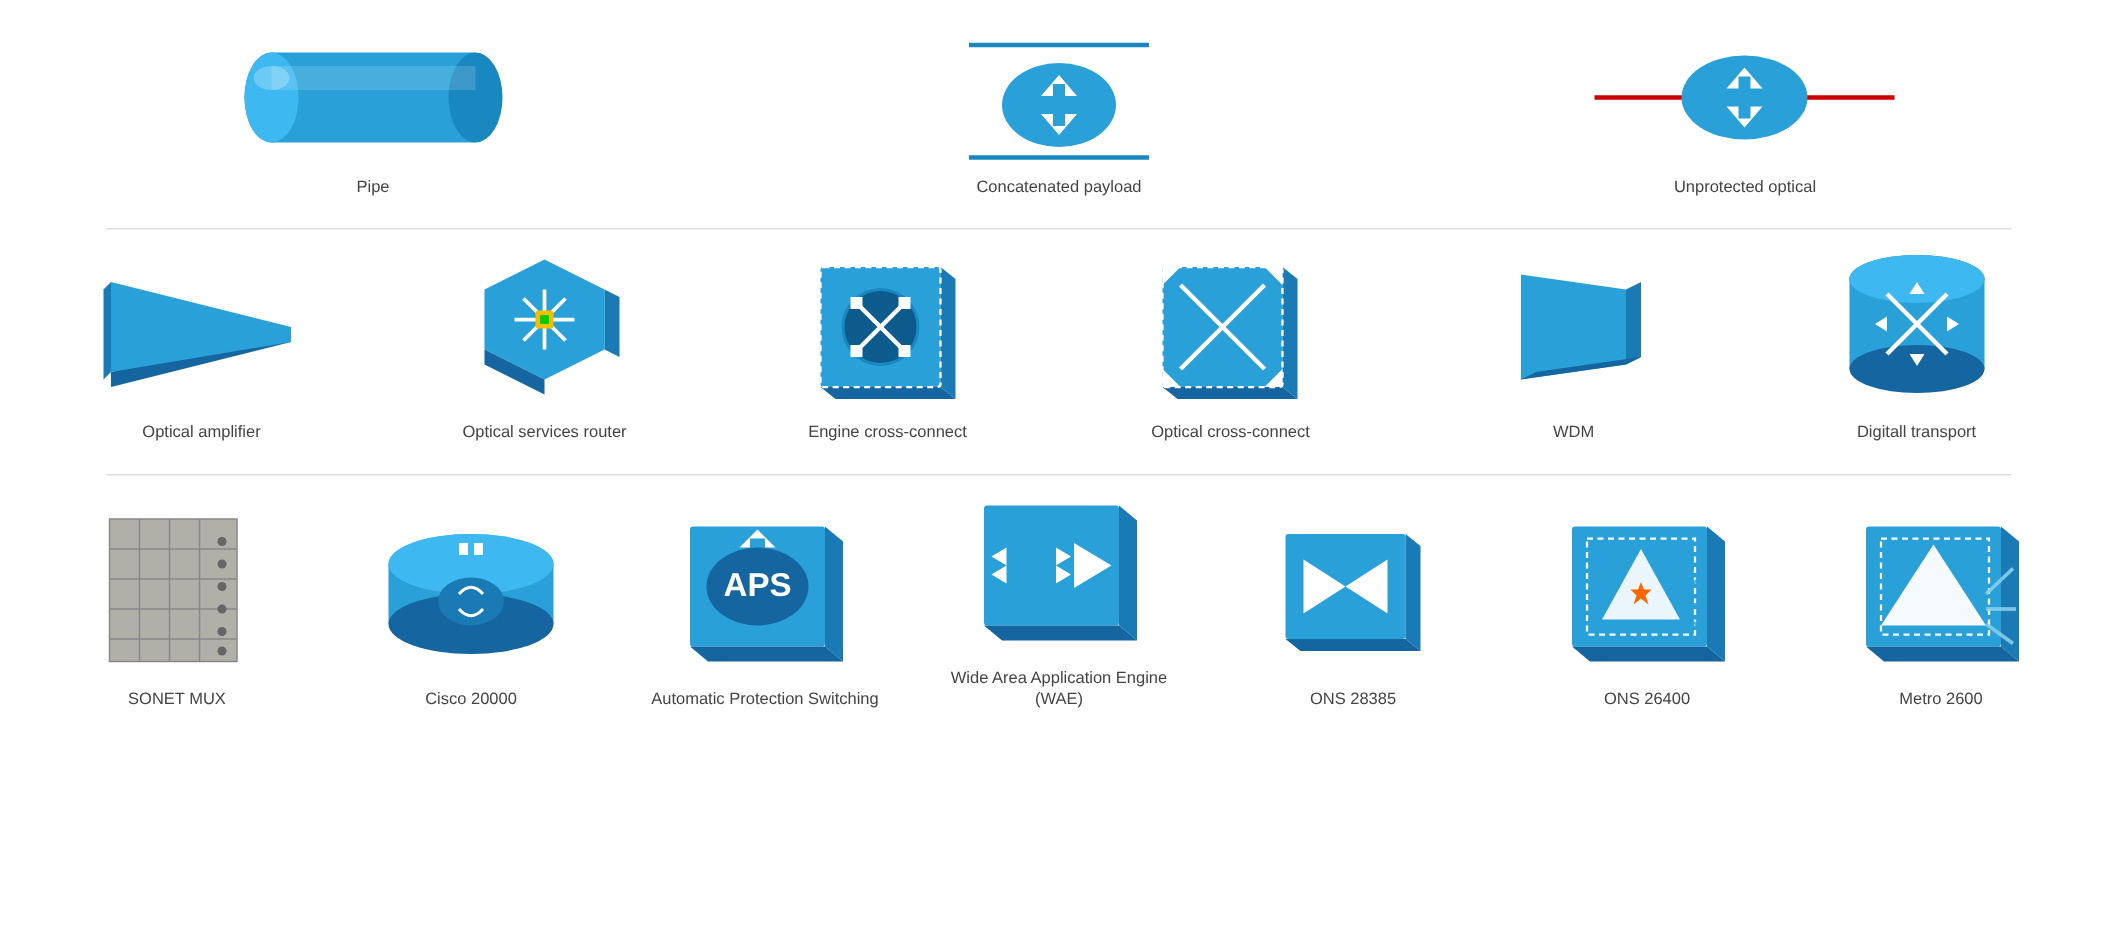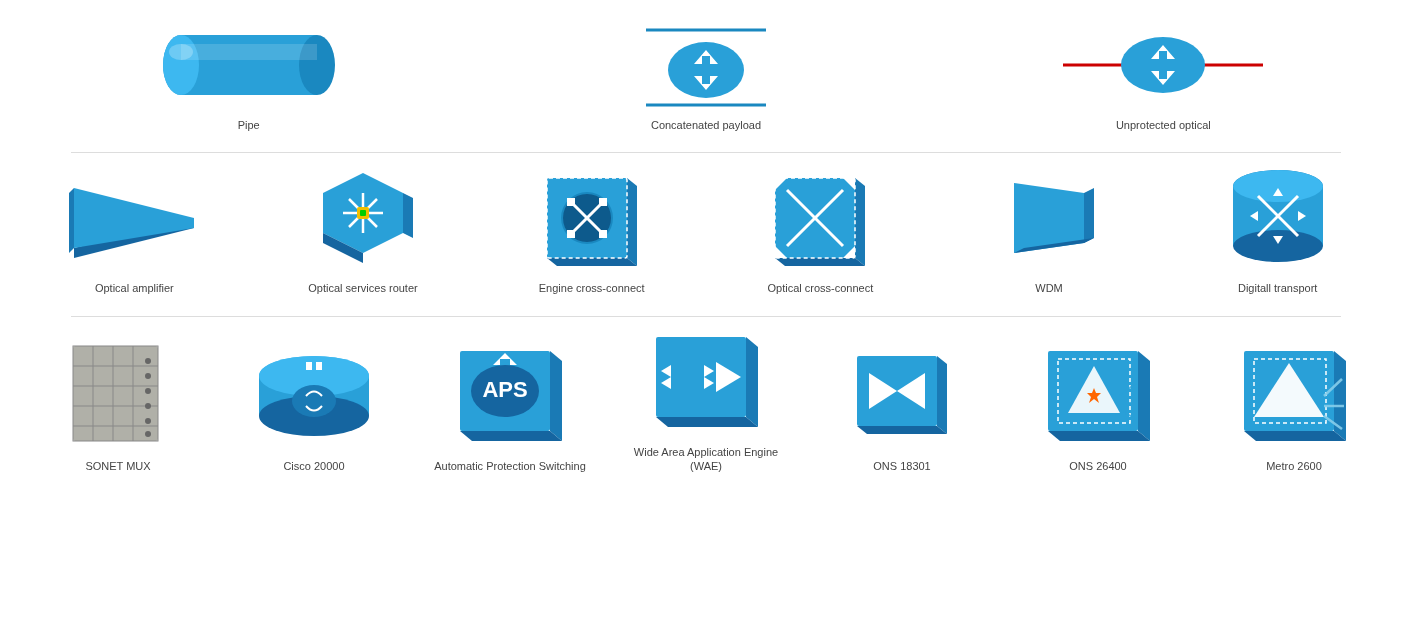--- a/index.html
+++ b/index.html
@@ -370,21 +370,21 @@
           <rect x="10" y="10" width="80" height="70" fill="#29a0d8" rx="2"></rect>
           <polygon points="90,10 100,18 100,88 90,80" fill="#1a7ab5"></polygon>
           <polygon points="10,80 90,80 100,88 20,88" fill="#1565a0"></polygon>
 
           <g fill="white" transform="translate(50,45)">
             <polygon points="-28,-18 0,0 -28,18"></polygon>
             <polygon points="28,-18 0,0 28,18"></polygon>
           </g>
         </svg>
       </div>
-      <div class="item-label">ONS 18301</div>
+      <div class="item-label">ONS 28385</div>
     </div>
 
     <div class="item">
       <div class="icon-area">
         <svg width="120" height="110" viewBox="0 0 120 110">
 
           <rect x="10" y="10" width="90" height="80" fill="#29a0d8" rx="2"></rect>
           <polygon points="100,10 112,20 112,100 100,90" fill="#1a7ab5"></polygon>
           <polygon points="10,90 100,90 112,100 22,100" fill="#1565a0"></polygon>
 

